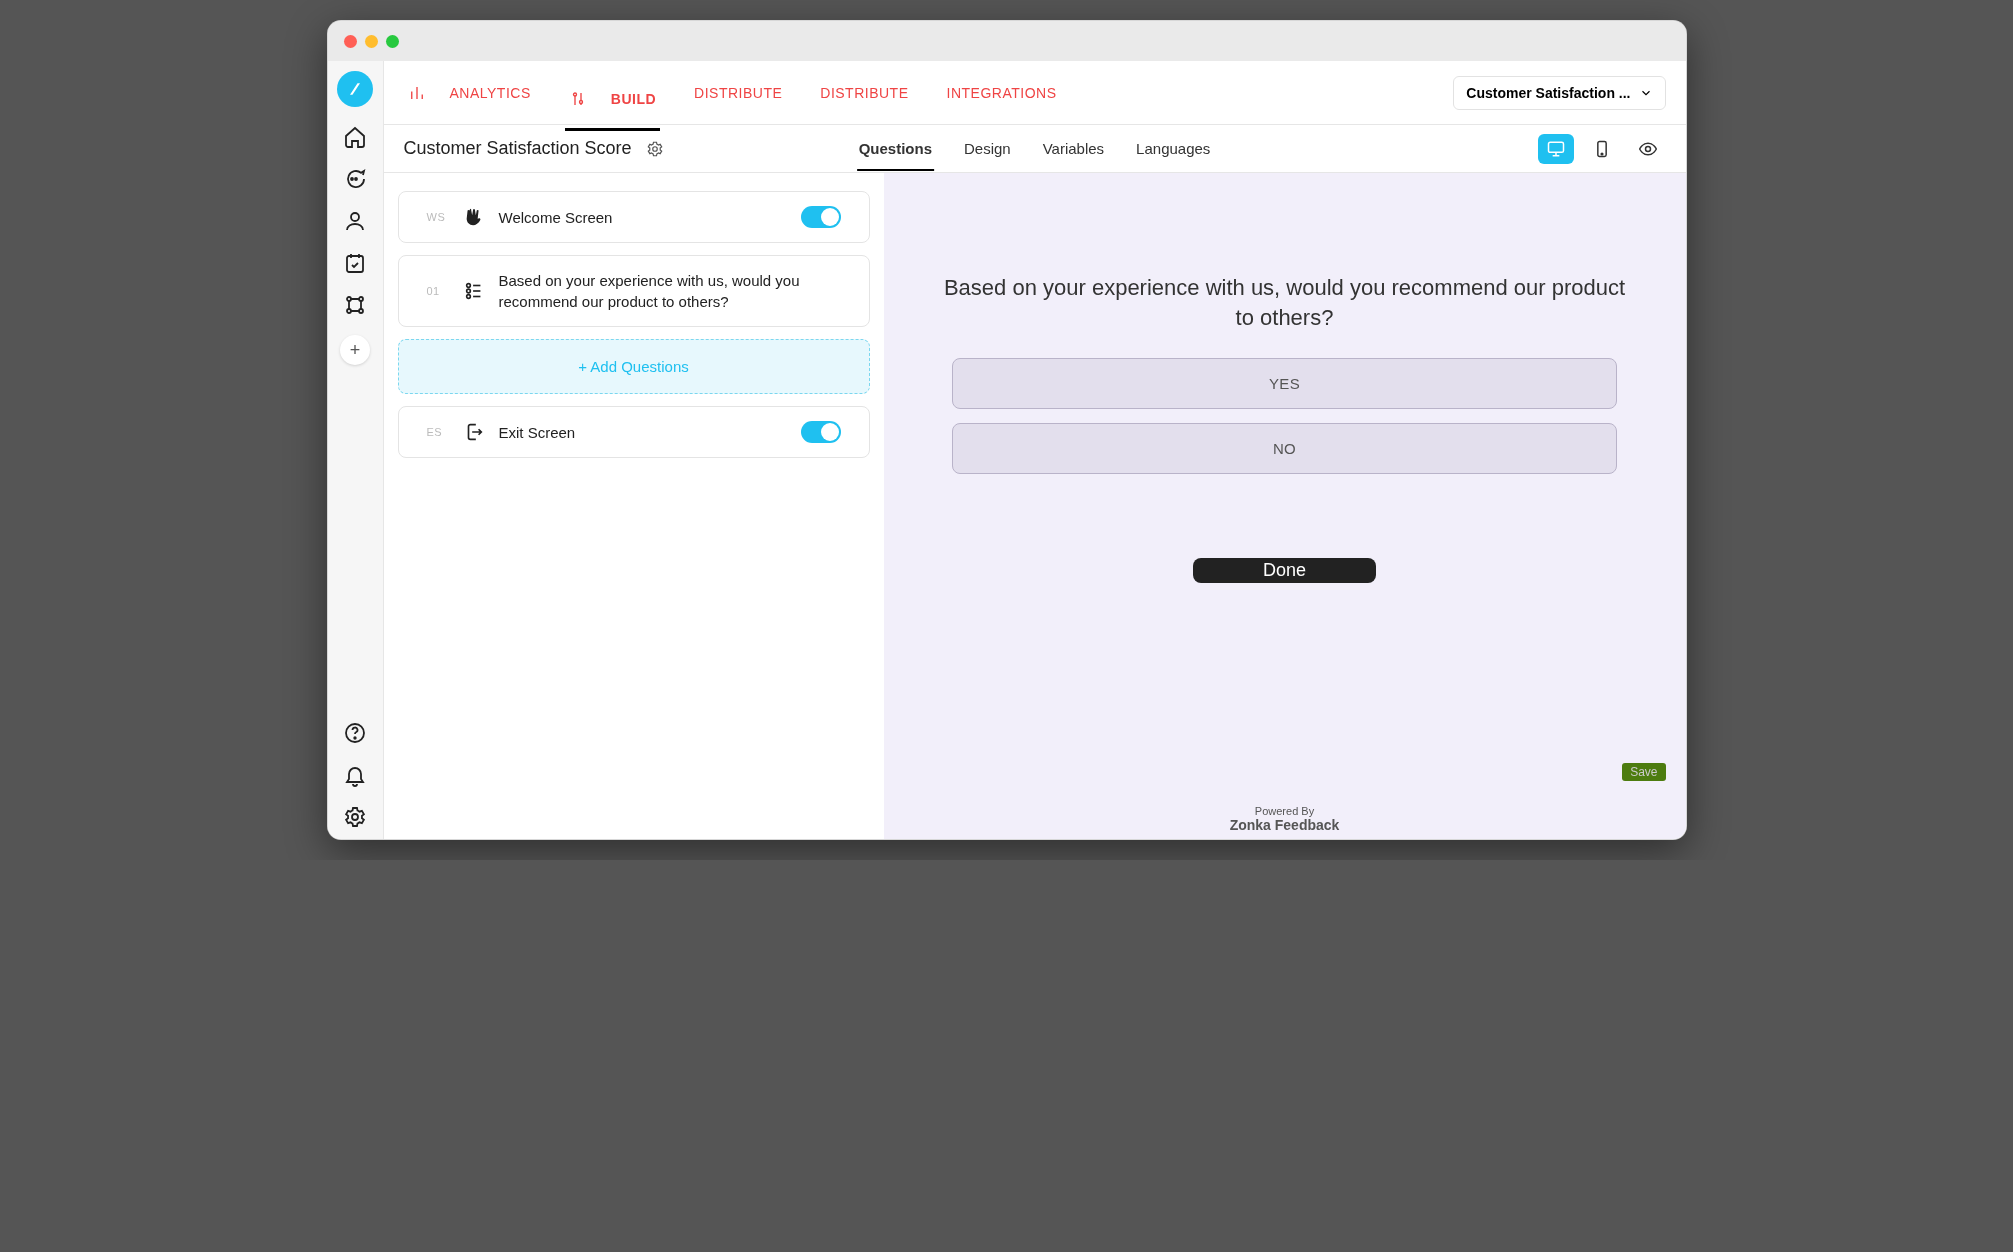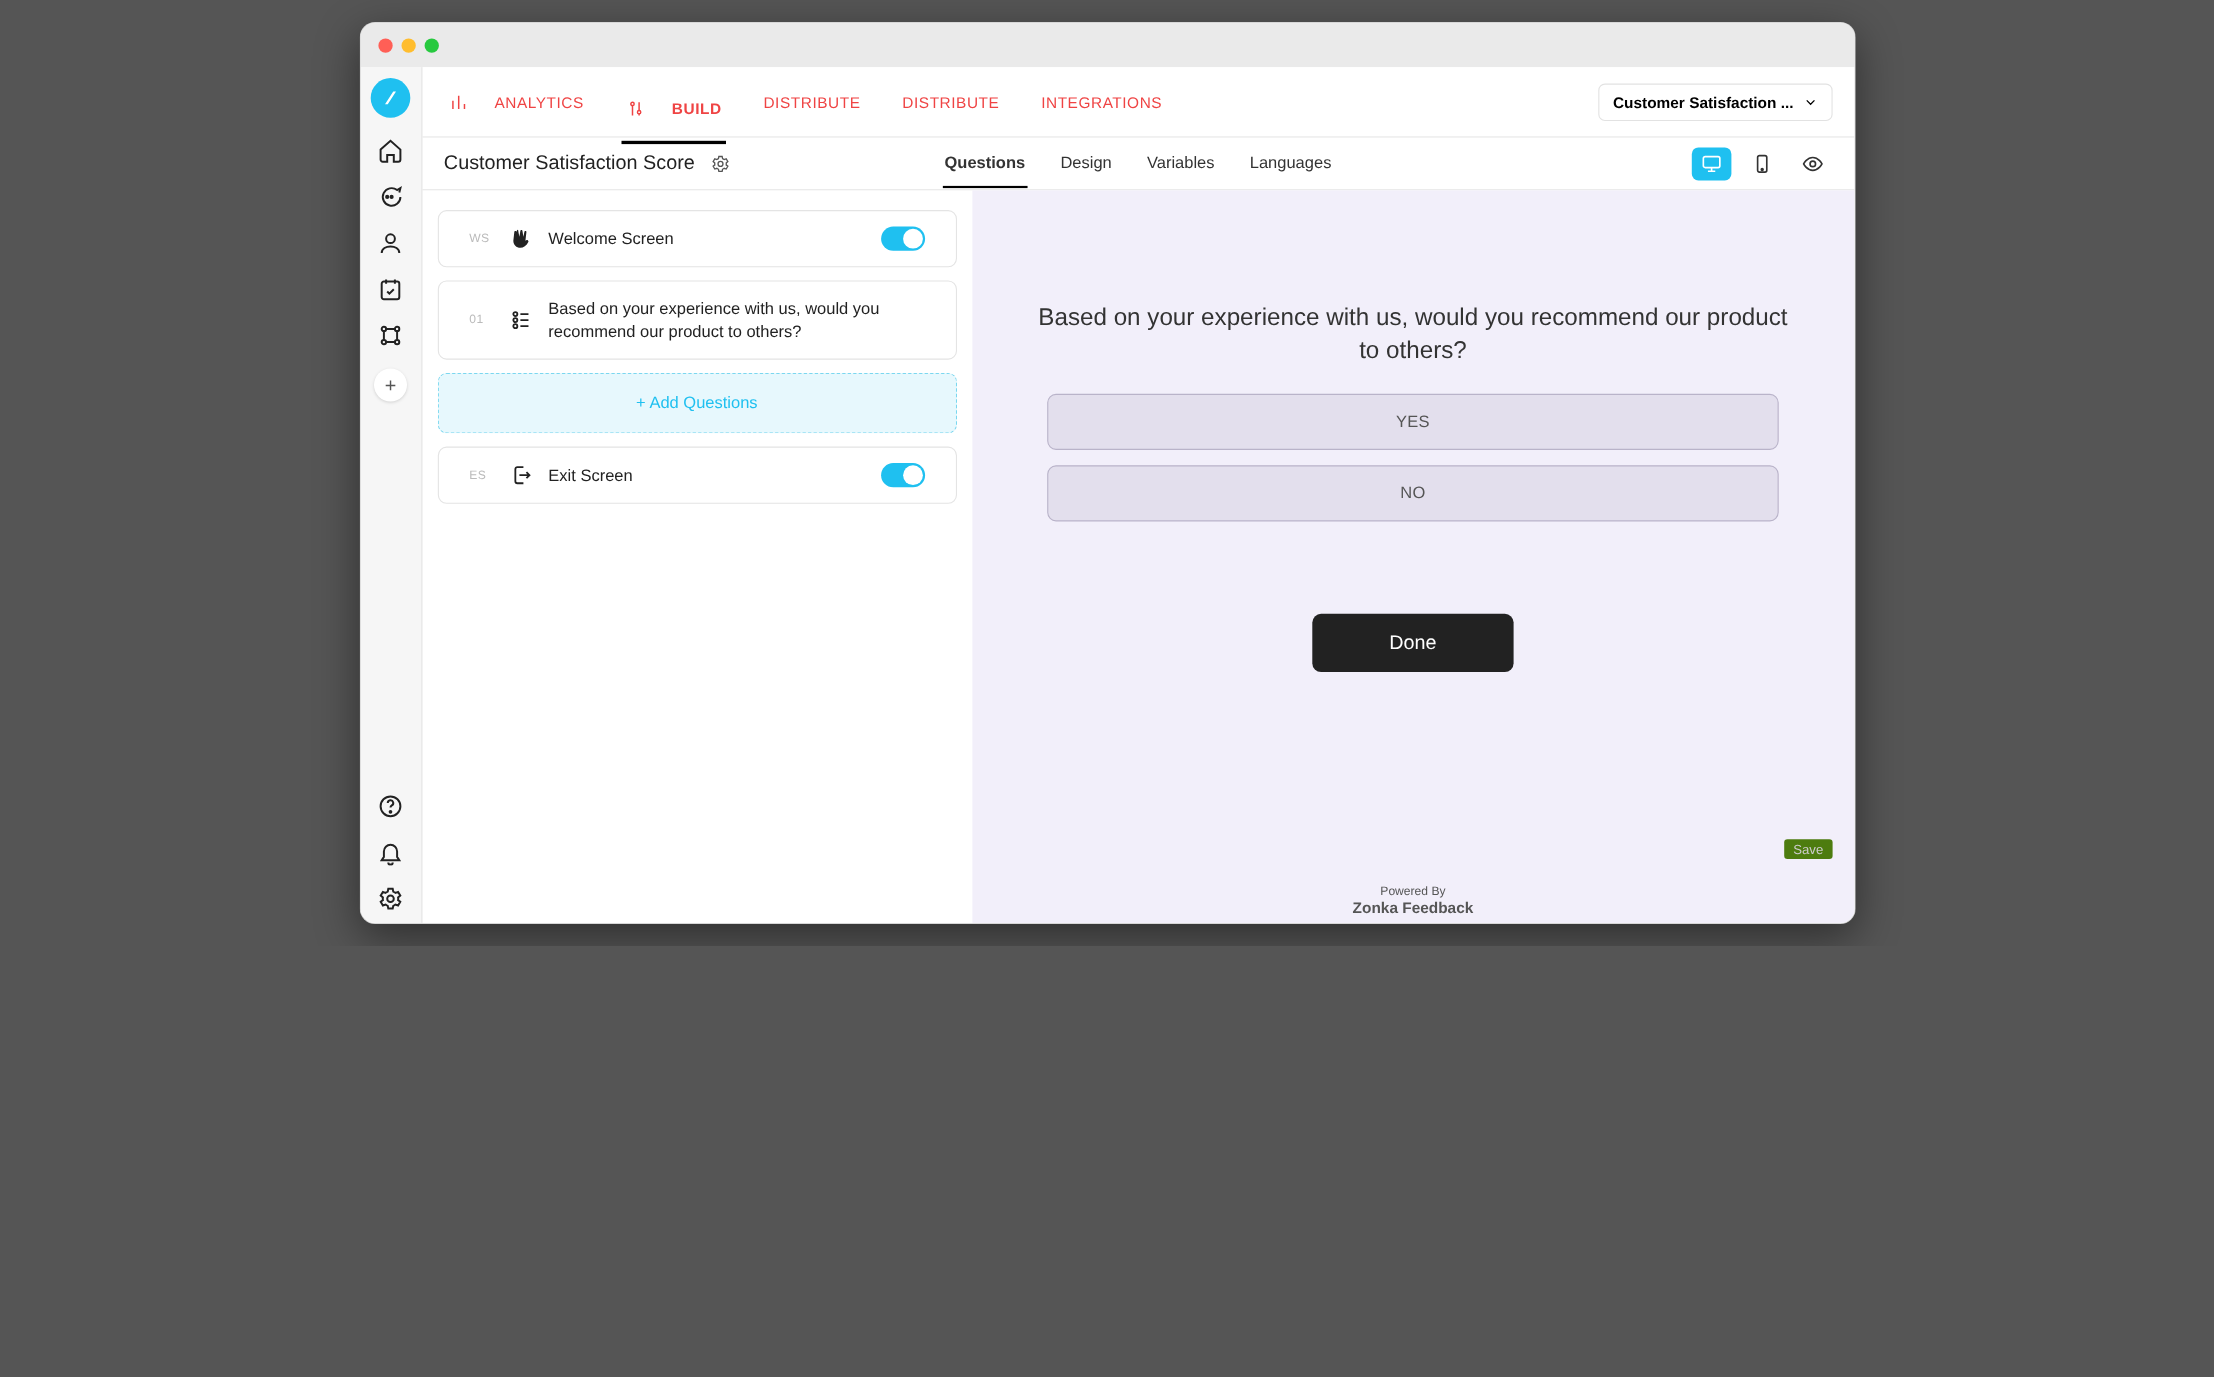--- a/index.html
+++ b/index.html
@@ -57,21 +57,21 @@
 .qbadge { font-size:11px; color:#bbb; letter-spacing:.5px; width:22px; }
 .qicon { width:22px; height:22px; color:#222; flex-shrink:0; }
 .qcard .txt { font-size:15px; color:#222; line-height:1.4; flex:1; }
 .toggle { width:40px; height:22px; border-radius:22px; background:#1fc0f0; position:relative; margin-left:auto; cursor:pointer; flex-shrink:0; }
 .toggle::after { content:""; position:absolute; right:2px; top:2px; width:18px; height:18px; background:#fff; border-radius:50%; }
 .addq { border: 1.5px dashed #7bd7ef; background:#e7f8fd; color:#1fc0f0; font-weight:500; font-size:15px; border-radius:8px; padding:18px; text-align:center; cursor:pointer; }
 
 .preview { flex:1; background:#f2effa; display:flex; flex-direction:column; align-items:center; padding: 100px 40px 12px; position:relative; }
 .pv-question { font-size: 22px; color:#333; text-align:center; max-width: 700px; line-height:1.35; margin-bottom: 26px; }
 .pv-option { width: 680px; max-width: 92%; padding: 16px; text-align:center; font-size:15px; letter-spacing:.3px; color:#555; background:#e3dfed; border:1px solid #b9b3c9; border-radius:8px; margin-bottom:14px; cursor:pointer; }
-.pv-done { margin-top: 70px; background:#222; color:#fff; font-size:18px; padding: 16px 70px; border-radius:8px; border:none; cursor:pointer; }
+.pv-done { margin-top: 70px; background:#222; color:#fff; font-size:18px; padding: 2px 70px; border-radius:8px; border:none; cursor:pointer; }
 .save { position:absolute; right:20px; bottom:58px; font-size:12px; color:#ccc; background:#4d7c0f; padding:2px 8px; border-radius:3px; }
 .powered { position:absolute; bottom:6px; text-align:center; font-size:11px; color:#555; }
 .powered b { font-size:14px; display:block; }
 </style>
 </head>
 <body>
 
 <div class="mac-window">
   <div class="titlebar">
     <div class="traffic">

